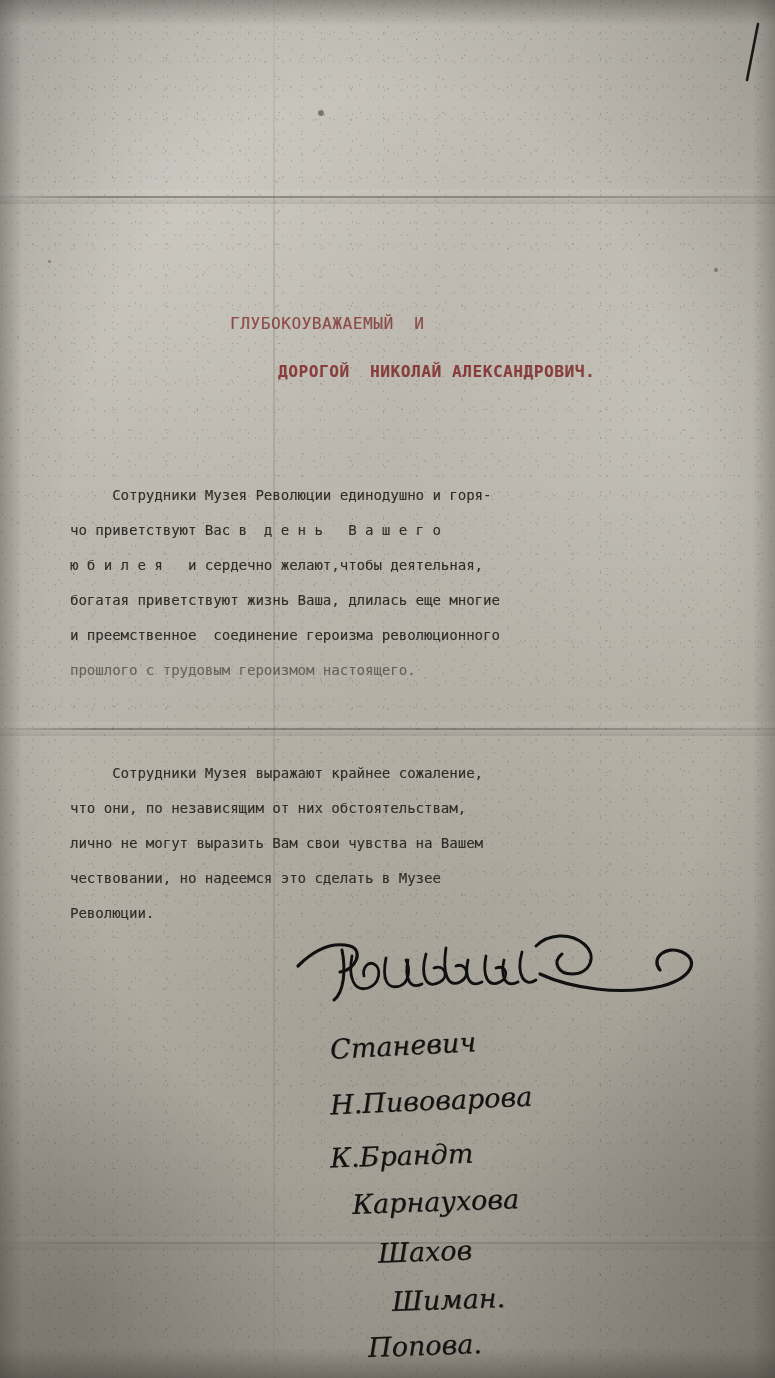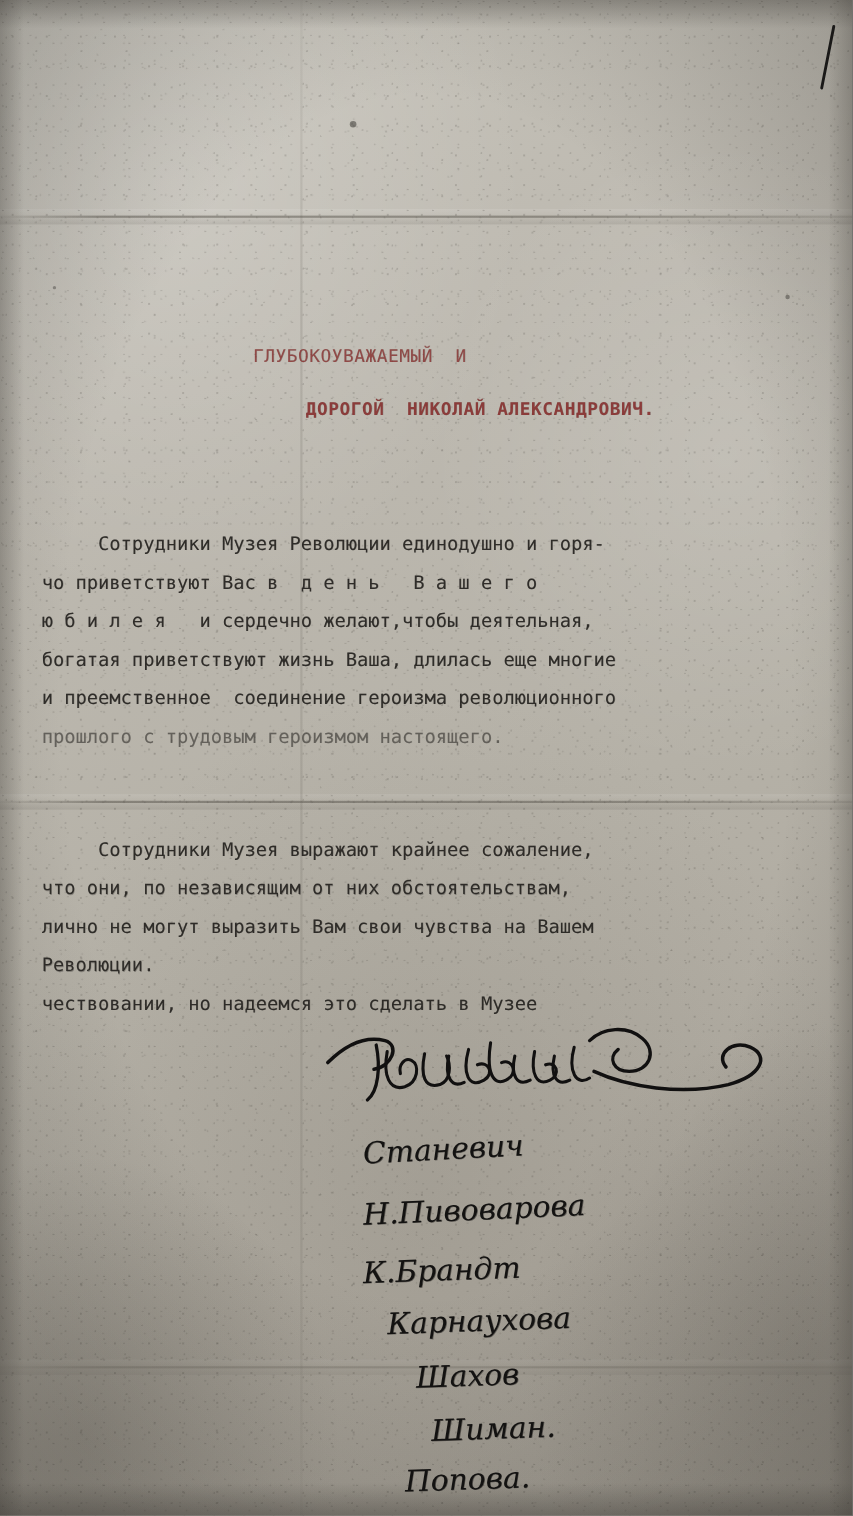--- a/index.html
+++ b/index.html
@@ -138,26 +138,27 @@
   .body-block {
     position: absolute;
     left: 38px;
     width: 710px;
   }
   #para-1 { top: 478px; }
   #para-2 { top: 756px; }
 
   .body-line {
     font-family: "DejaVu Sans Mono", "Liberation Mono", monospace;
-    font-size: 17px;
+    font-size: 14px;
     line-height: 35px;
     color: #201e1b;
     white-space: pre;
     text-shadow: 0.4px 0.3px 0 rgba(55,53,49,0.4);
     opacity: 0.9;
+    margin-left: 32px;
   }
   .faded { opacity: 0.55; }
 
   
   .sig-layer {
     position: absolute;
     inset: 0;
     pointer-events: none;
   }
   .sig-label {
@@ -215,22 +216,22 @@
     <div class="body-line">ю б и л е я   и сердечно желают,чтобы деятельная,</div>
     <div class="body-line">богатая приветствуют жизнь Ваша, длилась еще многие</div>
     <div class="body-line">и преемственное  соединение героизма революционного</div>
     <div class="body-line faded">прошлого с трудовым героизмом настоящего.</div>
   </div>
 
   <div class="body-block" id="para-2">
     <div class="body-line">     Сотрудники Музея выражают крайнее сожаление,</div>
     <div class="body-line">что они, по независящим от них обстоятельствам,</div>
     <div class="body-line">лично не могут выразить Вам свои чувства на Вашем</div>
+    <div class="body-line">чествовании, но надеемся это сделать в Музее</div>
     <div class="body-line">Революции.</div>
-    <div class="body-line">чествовании, но надеемся это сделать в Музее</div>
   </div>
 
   <div class="sig-layer">
 
     <svg style="position:absolute; left:290px; top:930px; width:420px; height:90px;" viewBox="0 0 420 90" aria-hidden="true">
       <g fill="none" stroke="#111010" stroke-linecap="round" stroke-linejoin="round">
         <path d="M8 36 C26 18, 44 12, 60 16 C74 20, 66 40, 50 42" stroke-width="3.2"></path>
         <path d="M52 20 C56 40, 54 62, 44 70" stroke-width="3"></path>
         <path d="M62 26 C58 48, 64 62, 78 58 C90 54, 92 38, 84 34 C78 31, 72 38, 74 46" stroke-width="2.8"></path>
         <path d="M96 28 C92 48, 96 60, 110 56 C120 52, 120 38, 116 30" stroke-width="2.8"></path>

